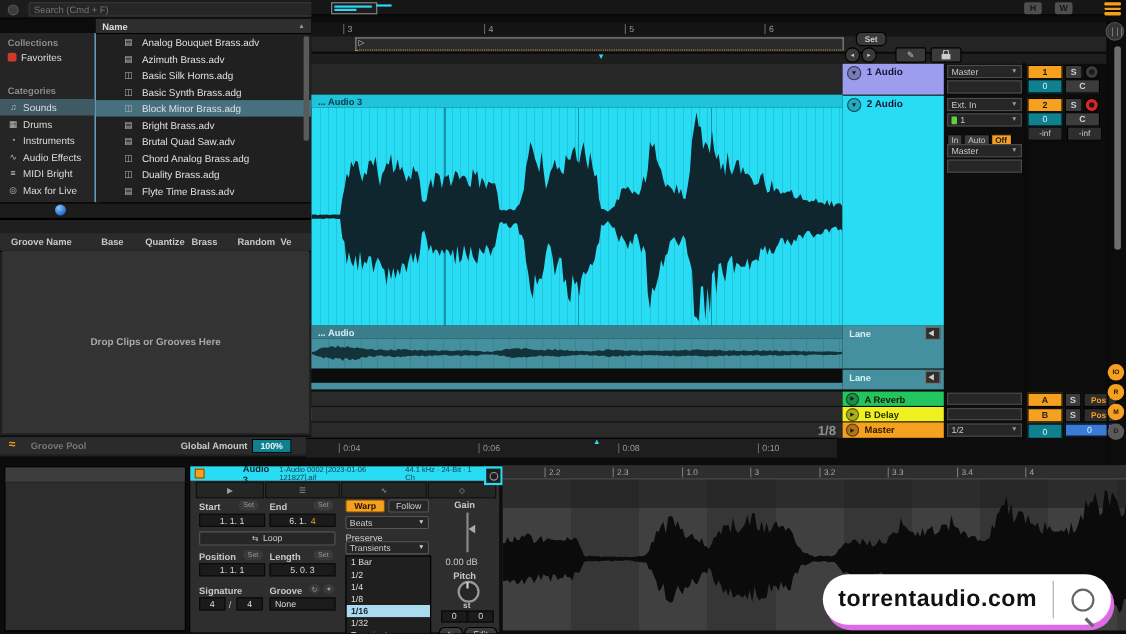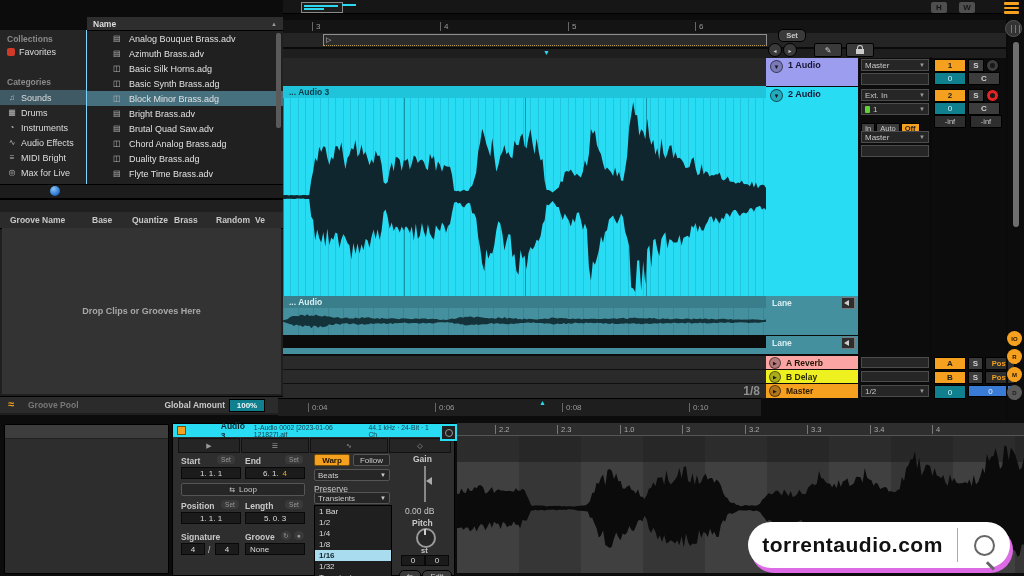--- a/index.html
+++ b/index.html
@@ -136,20 +136,24 @@
   .wm-mag{width:52px;display:flex;align-items:center;justify-content:center;position:relative;}
   .wm-circle{width:17px;height:17px;border:2.5px solid #666;border-radius:50%;}
   .wm-handle{position:absolute;width:2.5px;height:10px;background:#666;transform:rotate(-45deg);left:31px;top:26px;}
   svg{display:block;}
 </style>
 </head>
 <body>
 
 <div id="app">
 
+  <div class="abs topbar">
+    <span class="abs push-dot"></span>
+    <input class="search-input" readonly="" placeholder="Search (Cmd + F)" style="">
+  </div>
 
   <div class="abs sidebar">
     <div class="side-label" style="position:absolute;left:7px;top:4px;">Collections</div>
     <div style="position:absolute;left:7px;top:17px;display:flex;align-items:center;font-size:9px;color:#ddd;">
       <span class="fav-square"></span>
       <span>Favorites</span>
     </div>
     <div class="side-label" style="position:absolute;left:7px;top:47px;">Categories</div>
     <div style="position:absolute;left:0;top:60px;width:86px;">
         <div class="cat-row selected">
@@ -370,21 +374,21 @@
 
   <div class="abs" style="left:766px;top:296px;width:92px;height:39px;background:#44909e;">
     <span style="position:absolute;left:6px;top:2px;font-size:8.5px;font-weight:bold;color:#d7eef3;">Lane</span>
     <span class="spk"></span>
   </div>
   <div class="abs" style="left:766px;top:336px;width:92px;height:18px;background:#44909e;">
     <span style="position:absolute;left:6px;top:2px;font-size:8.5px;font-weight:bold;color:#d7eef3;">Lane</span>
     <span class="spk"></span>
   </div>
 
-  <div class="abs retname" style="top:356px;background:#fca5a5;">
+  <div class="abs retname" style="top:356px;background:#22c55e;">
     <span class="playcirc">▶</span>
     <span style="font-size:8.5px;font-weight:bold;color:#221505;">A Reverb</span>
   </div>
   <div class="abs dd" style="left:861px;top:357px;width:68px;height:11px;"></div>
   <div class="abs numbox" style="left:934px;top:357px;width:30px;height:11px;">A</div>
   <div class="abs sbox" style="left:968px;top:357px;width:13px;height:11px;">S</div>
   <div class="abs postbox" style="left:985px;top:357px;width:28px;height:11px;">Post</div>
 
   <div class="abs retname" style="top:370px;background:#eef01f;">
     <span class="playcirc">▶</span>

